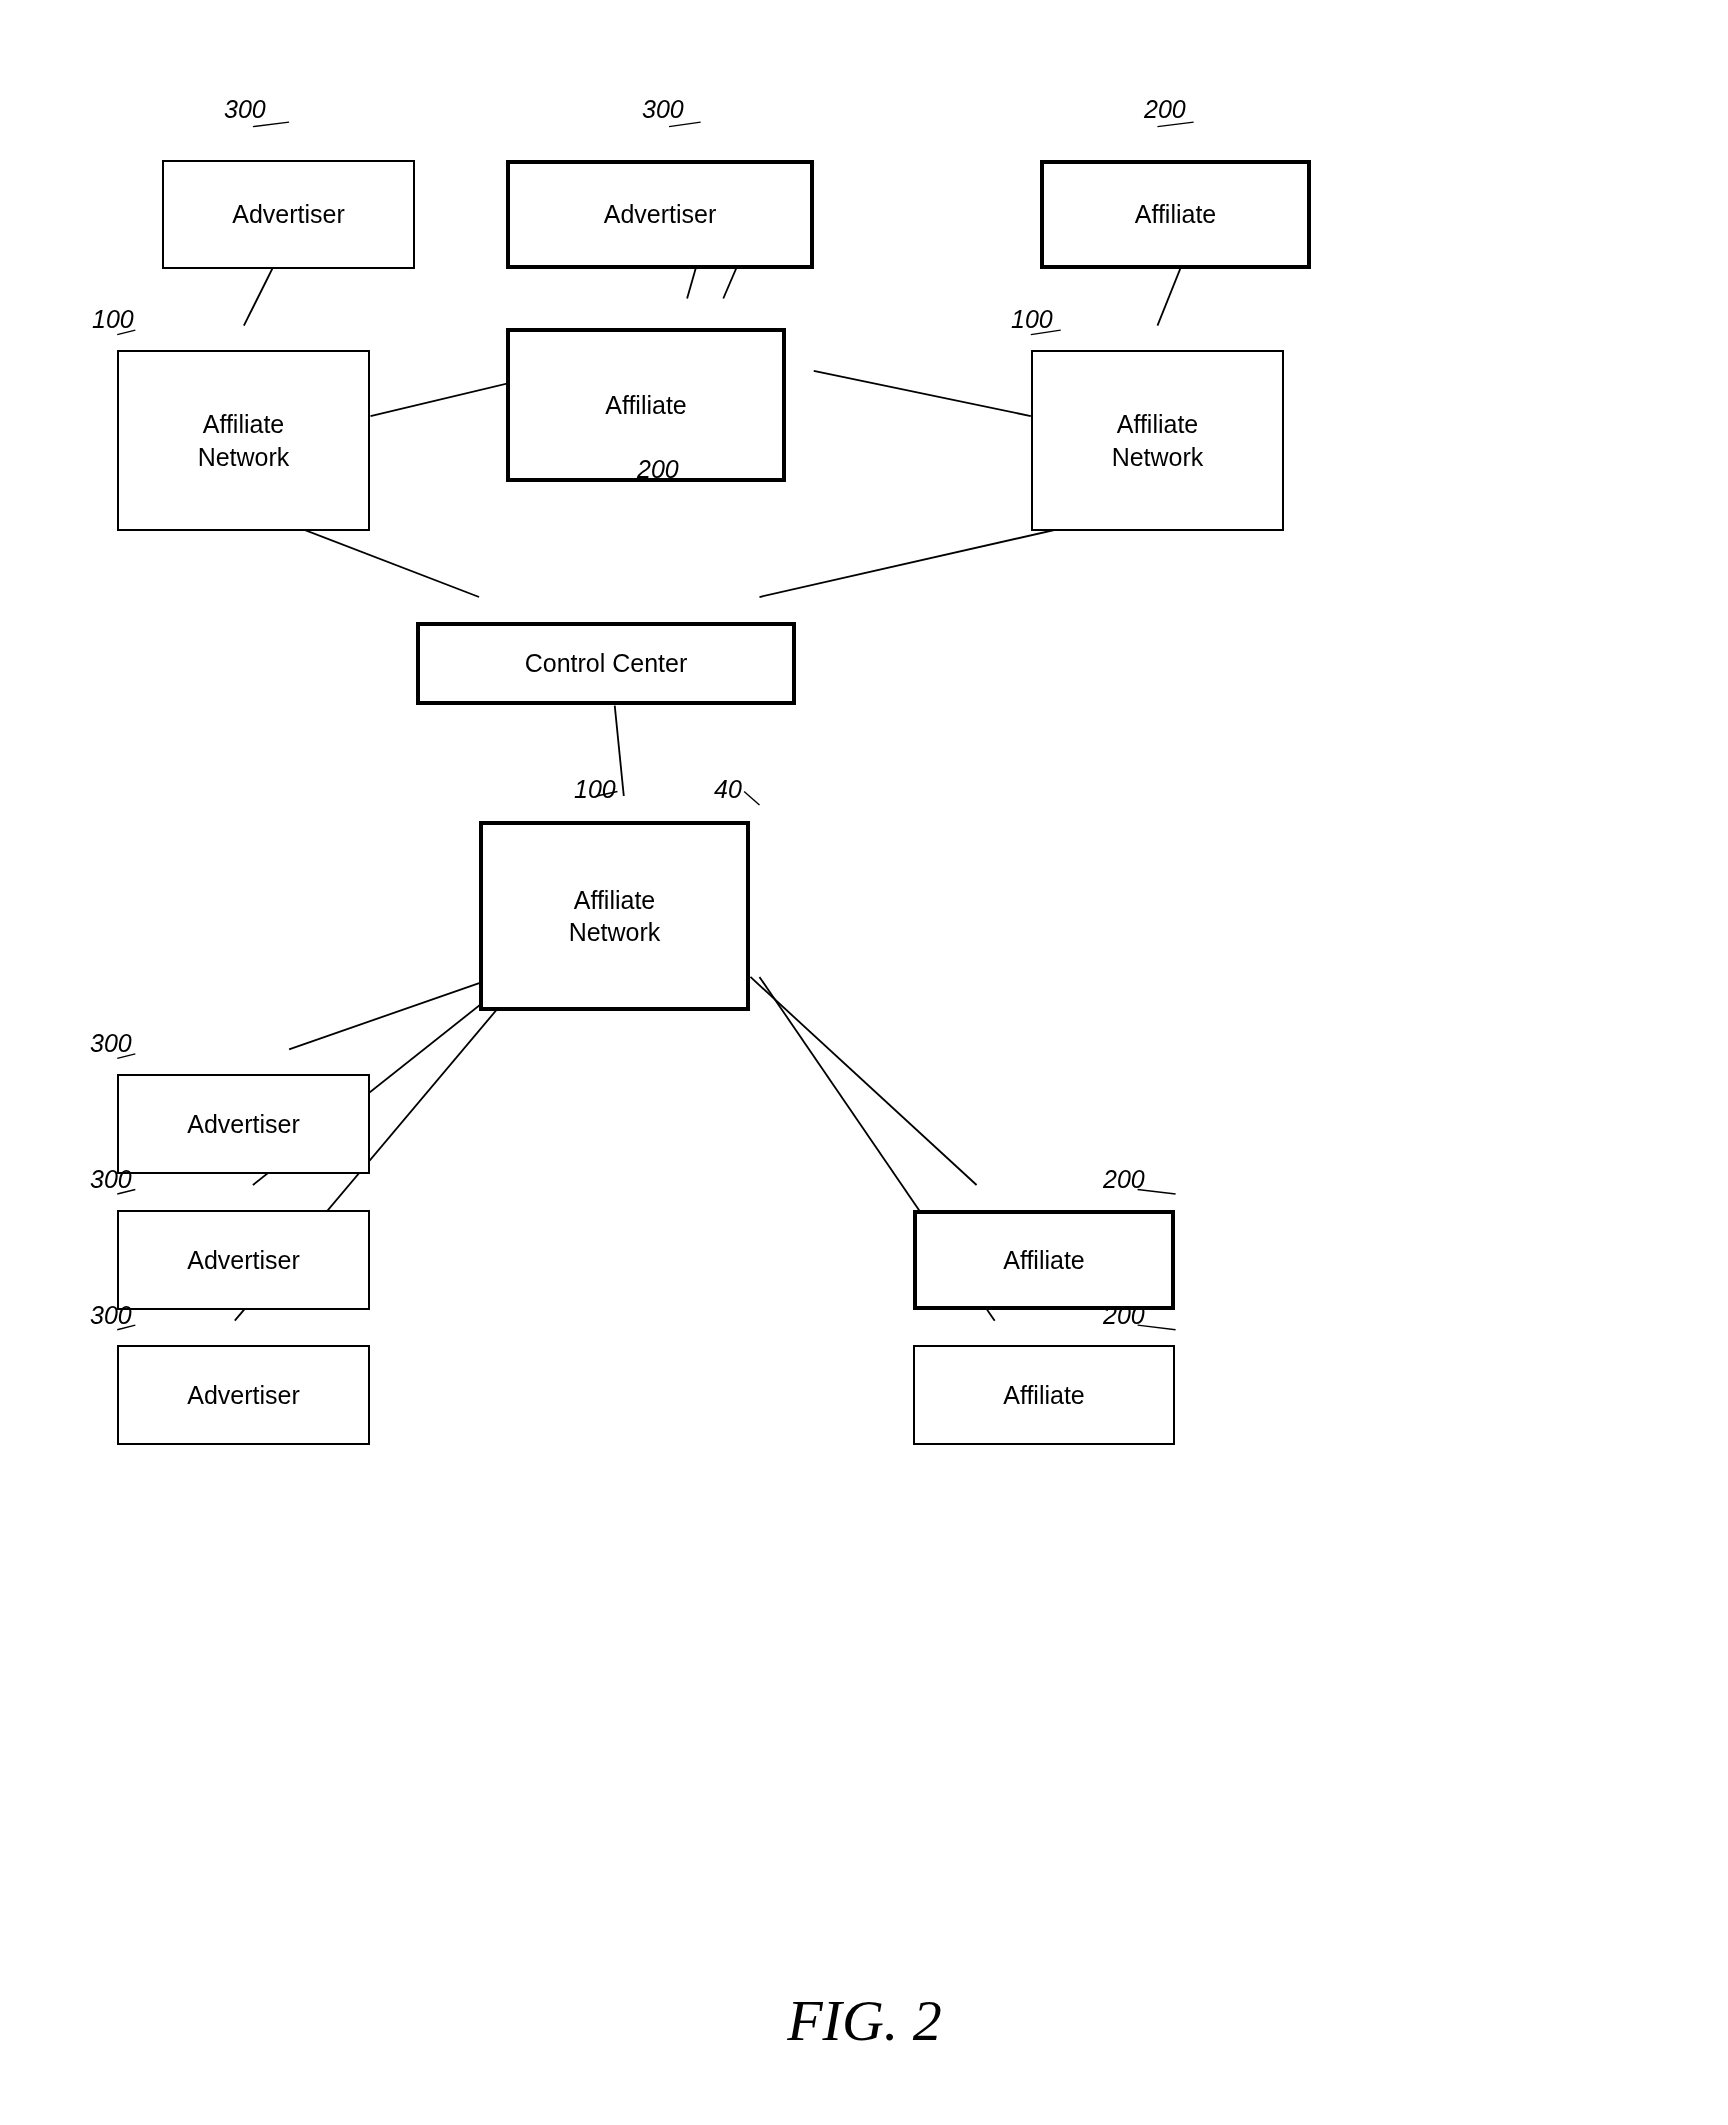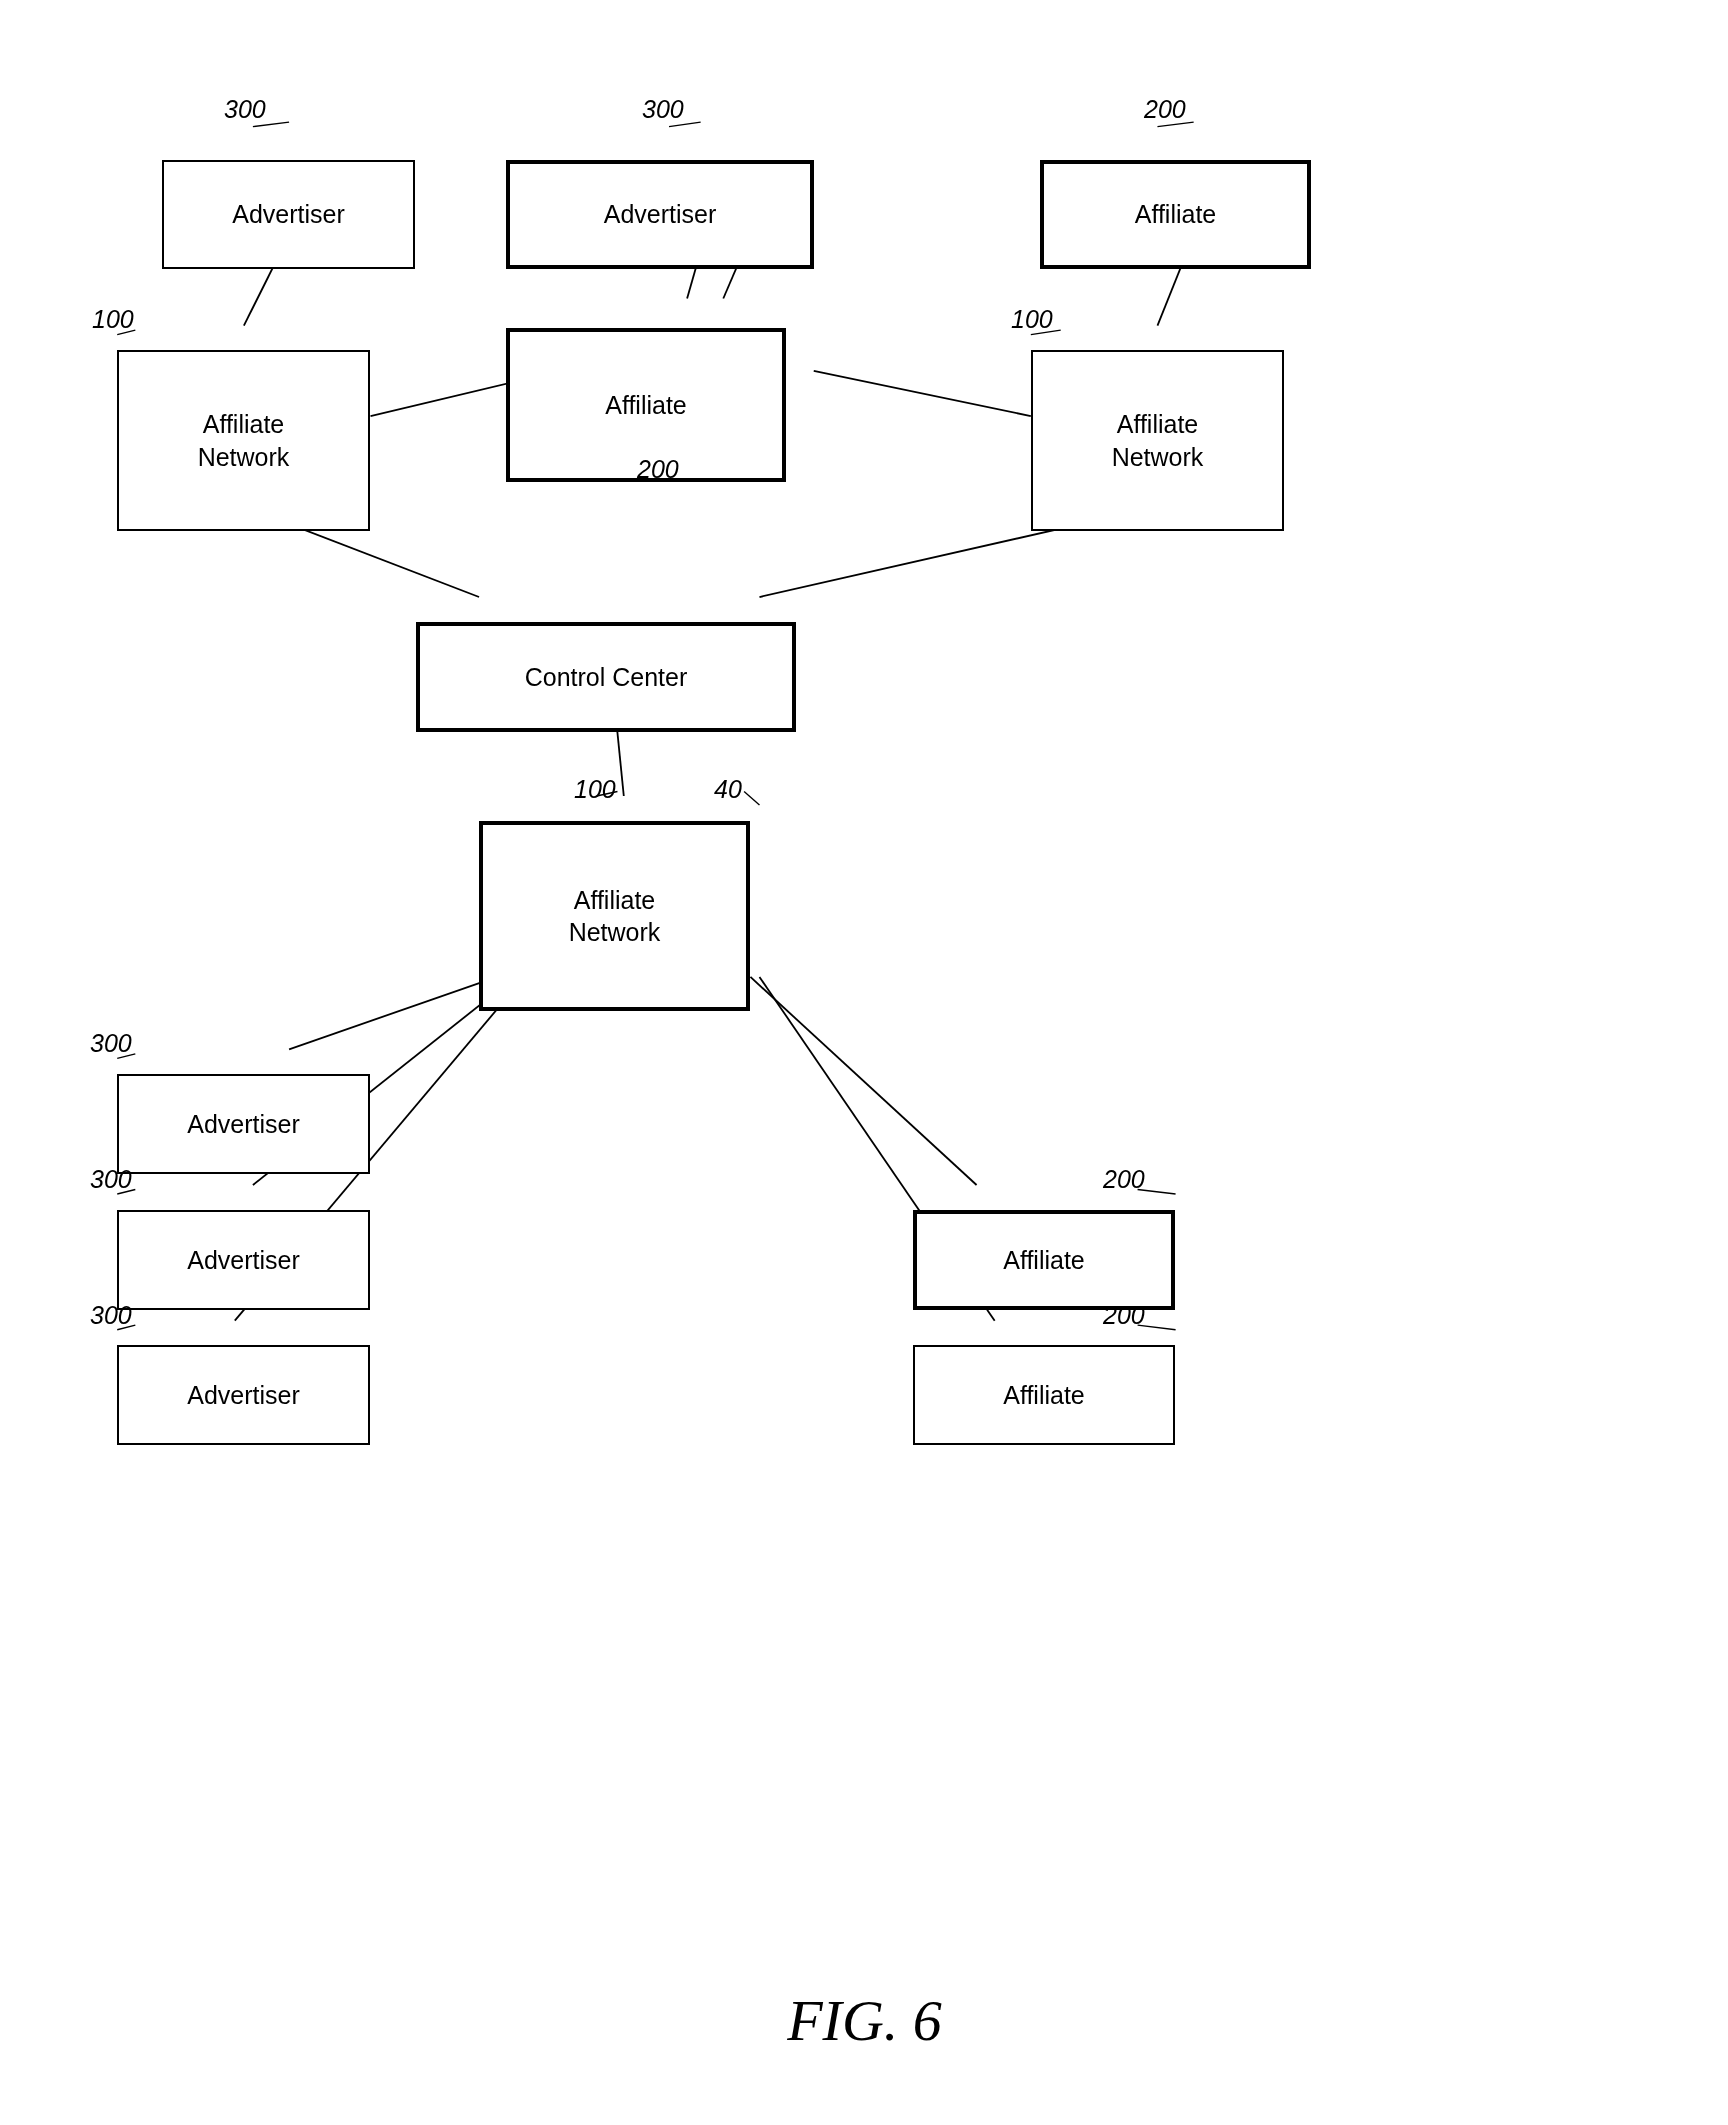--- a/index.html
+++ b/index.html
@@ -135,21 +135,21 @@
   </div>
 
   <div class="box thick" style="left:434px;top:240px;width:280px;height:154px;">
     <span>Affiliate</span>
   </div>
 
   <div class="box" style="left:959px;top:262px;width:253px;height:181px;">
     <span>Affiliate<br>Network</span>
   </div>
 
-  <div class="box thick" style="left:344px;top:534px;width:380px;height:110px;">
+  <div class="box thick" style="left:344px;top:534px;width:380px;height:83px;">
     <span>Control Center</span>
   </div>
 
   <div class="box thick" style="left:407px;top:733px;width:271px;height:190px;">
     <span>Affiliate<br>Network</span>
   </div>
 
   <div class="box" style="left:45px;top:986px;width:253px;height:100px;">
     <span>Advertiser</span>
   </div>
@@ -179,15 +179,15 @@
   <span class="label" style="left:502px;top:721px;">100</span>
   <span class="label" style="left:642px;top:721px;">40</span>
   <span class="label" style="left:18px;top:975px;">300</span>
   <span class="label" style="left:18px;top:1111px;">300</span>
   <span class="label" style="left:18px;top:1247px;">300</span>
   <span class="label" style="left:1031px;top:1111px;">200</span>
   <span class="label" style="left:1031px;top:1247px;">200</span>
 </div>
 
 <div class="fig-label">
-  <span>FIG. 6</span>
+  <span>FIG. 2</span>
 </div>
 
 
 </body></html>

